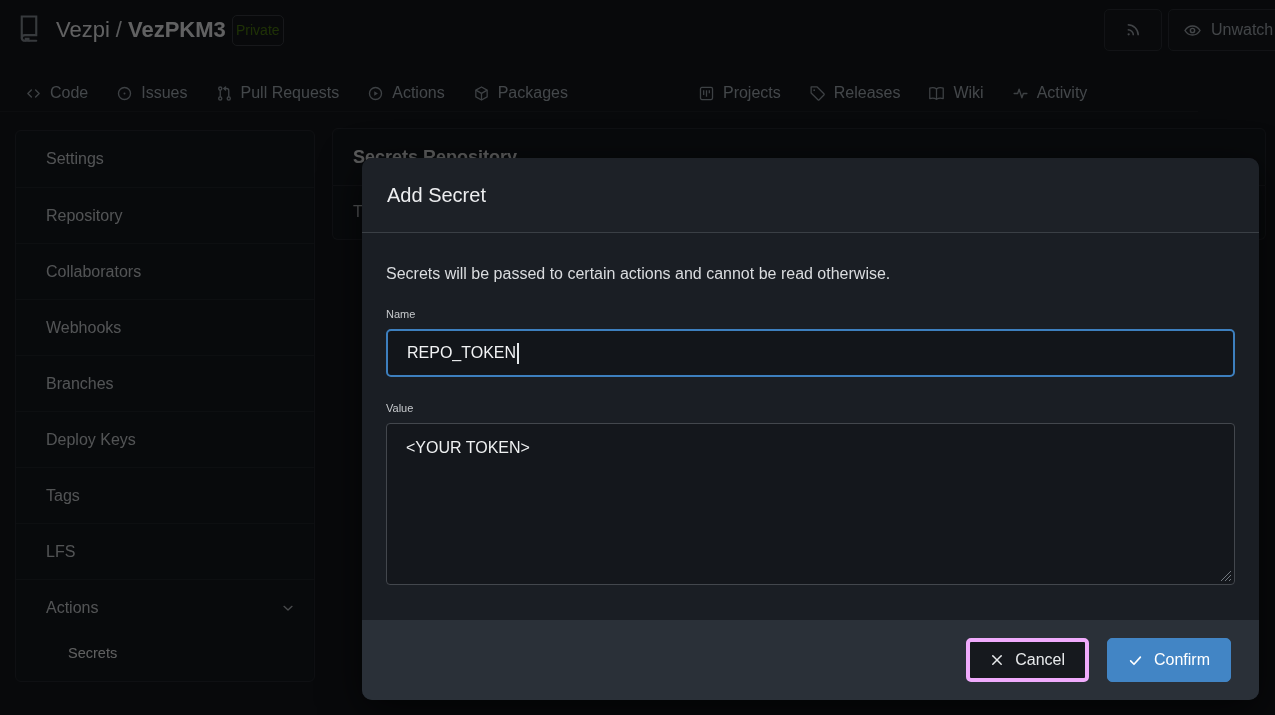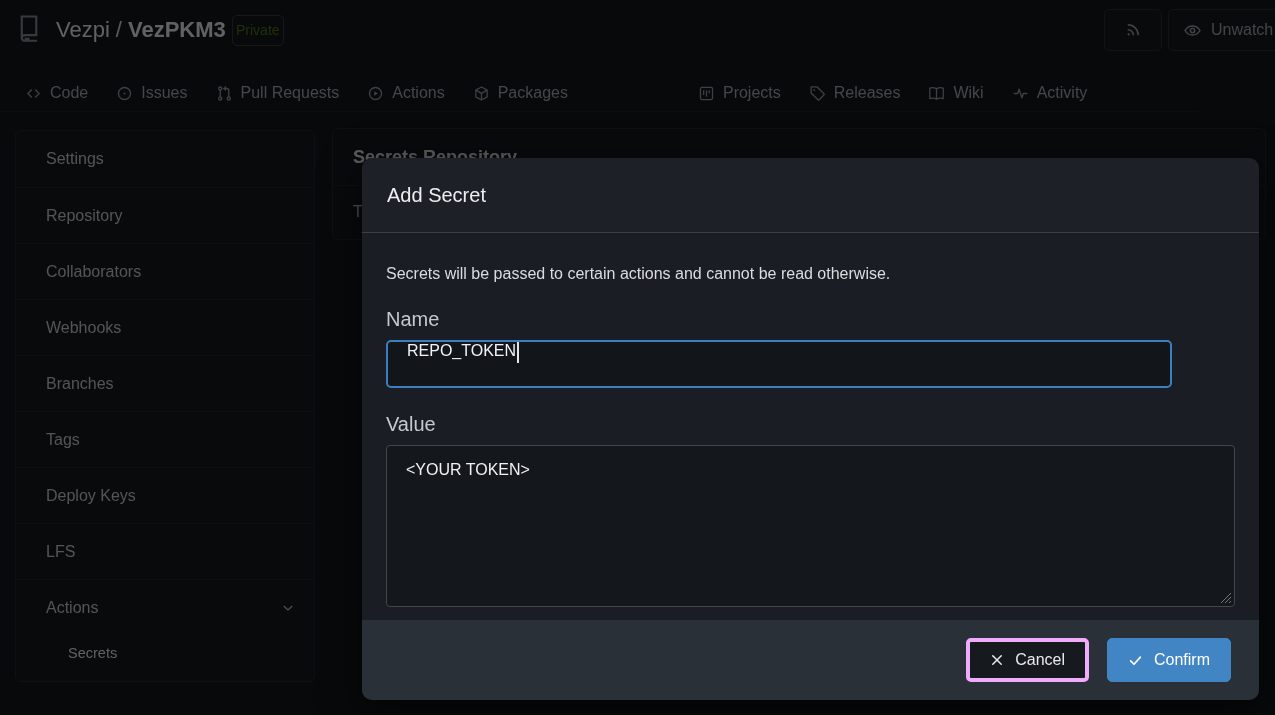--- a/index.html
+++ b/index.html
@@ -71,25 +71,25 @@
   .overlay { position:absolute; inset:0; background:rgba(0,0,0,0.60); z-index:5; }
   .modal {
     position:absolute; left:362px; top:158px; width:897px; height:542px;
     background:#1a1e24; border-radius:10px; z-index:10; overflow:hidden;
     box-shadow:0 10px 40px rgba(0,0,0,0.65);
   }
   .modal-header { height:75px; background:#1d2127; border-bottom:1px solid #3a3f45; display:flex; align-items:center; padding-left:25px; }
   .modal-title { font-size:20px; font-weight:500; color:#edeef0; }
   .modal-body { padding:32px 24px 0 24px; }
   .modal-desc { font-size:16px; color:#dadcdf; }
-  .field-label { margin-top:25px; font-size:20px; color:#c6c9cc; }
+  .field-label { margin-top:25px; font-size:11px; color:#c6c9cc; }
   .name-input {
-    margin-top:9px; height:48px; width:786px;
+    margin-top:9px; height:48px; width:849px;
     background:#12151a; border:2px solid #3d7fbe; border-radius:5px;
-    display:flex; align-items:flex-start; padding:0 19px;
+    display:flex; align-items:center; padding:0 19px;
     font-size:16px; color:#f2f3f5; cursor:text;
   }
   .caret { display:inline-block; width:1.5px; height:21px; background:#e4e7ea; margin-left:1px; }
   .value-area {
     position:relative; margin-top:9px; height:162px; width:849px;
     background:#14171c; border:1px solid #43474d; border-radius:4px;
     padding:15px 19px; font-size:16px; color:#eff1f2; cursor:text;
   }
   .resize-handle { position:absolute; right:2px; bottom:2px; color:#70767d; }
   .modal-footer {
@@ -226,22 +226,22 @@
     </div>
   </div>
 </div>
 
 <div class="sidebar">
   <div class="side-item">Settings</div>
   <div class="side-item">Repository</div>
   <div class="side-item">Collaborators</div>
   <div class="side-item">Webhooks</div>
   <div class="side-item">Branches</div>
+  <div class="side-item">Deploy Keys</div>
   <div class="side-item">Tags</div>
-  <div class="side-item">Deploy Keys</div>
   <div class="side-item">LFS</div>
   <div class="side-item">
     <span>Actions</span>
     <span class="chev">
       <svg width="16" height="16" viewBox="0 0 24 24" fill="none" stroke="currentColor" stroke-width="2" stroke-linecap="round" stroke-linejoin="round">
         <polyline points="6,9.5 12,15 18,9.5"></polyline>
       </svg>
     </span>
   </div>
   <div class="side-sub active">Secrets</div>

